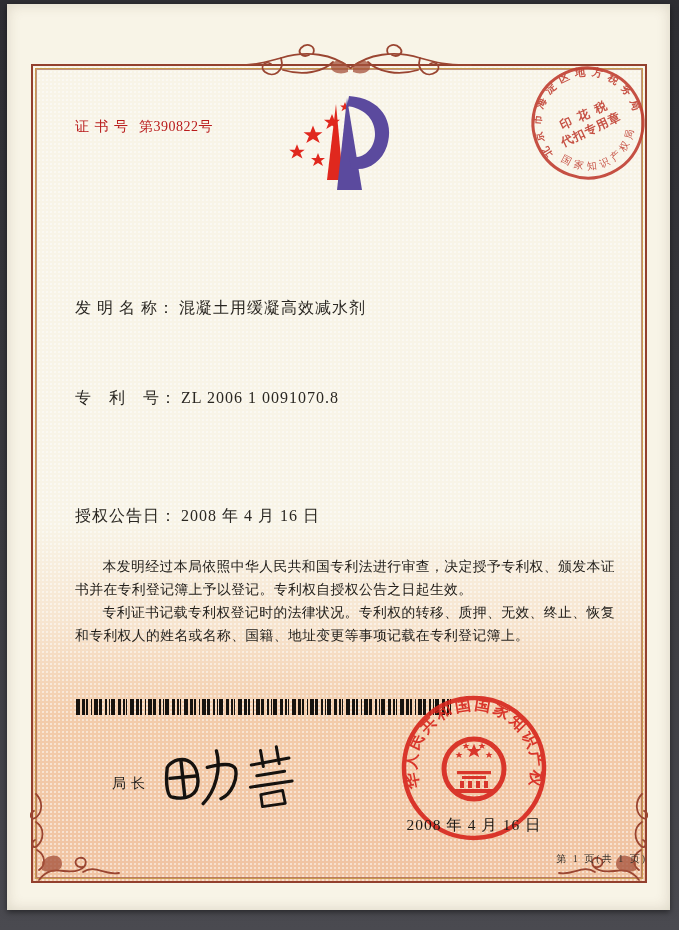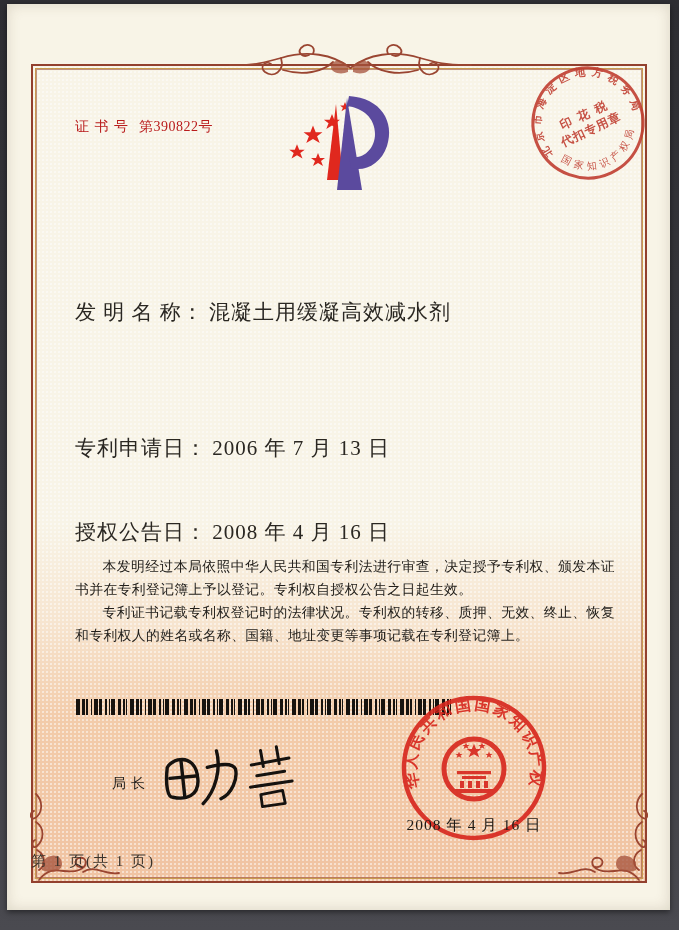--- a/index.html
+++ b/index.html
@@ -29,43 +29,43 @@
   .cert-no { position:absolute; left:68px; top:94px; font-size:14px; color:#b91c1c; letter-spacing:1px;margin-top:20px; }
   .cert-no .num { margin-left:10px; letter-spacing:.5px; }
 
   .logo { position:absolute; left:276px; top:84px; width:116px; height:118px; }
 
   .stamp-tax { position:absolute; left:511px; top:46px; width:140px; height:146px; opacity:.88; }
 
   .title { position:absolute; left:24px; top:201px; width:616px; text-align:center;
            font-size:37px; font-weight:700; color:#322e29; letter-spacing:17px; text-indent:17px; }
 
-  .field-row { position:absolute; left:68px; font-size:21px; color:#2a2722; white-space:nowrap; }
+  .field-row { position:absolute; left:68px; font-size:16px; color:#2a2722; white-space:nowrap; }
   .field-row .lbl { display:inline-block; min-width:98px; letter-spacing:1px; }
   .field-row .val { letter-spacing:1px; }
 
   .body-text { position:absolute; left:68px; top:551px; width:540px;
                font-size:13.8px; line-height:23px; color:#23201c; text-align:justify; }
   .body-text p { text-indent:2em; letter-spacing:.4px; }
 
   .barcode { position:absolute; left:69px; top:695px; width:404px; height:16px;
              display:flex; align-items:stretch; overflow:hidden; }
   .barcode div { background:#17130f; flex:none; }
 
   .director { position:absolute; left:105px; top:771px; font-size:14px; color:#23201c; letter-spacing:5px; }
   .signature { position:absolute; left:151px; top:736px; width:152px; height:80px; }
   .signature svg path { stroke:#15120f; fill:none; stroke-linecap:round; stroke-linejoin:round; }
   .sr-only { position:absolute; width:1px; height:1px; overflow:hidden; clip:rect(0 0 0 0); }
 
   .seal { position:absolute; left:392px; top:689px; width:150px; height:150px; opacity:.9; }
   .seal-date { position:absolute; left:392px; top:811px; width:150px; text-align:center;
                font-size:15.5px; color:#1d1a16; letter-spacing:1px; z-index:5; }
 
-  .footer { position:absolute; left:24px; top:848px; width:616px; text-align:left;
-            font-size:15px; color:#3a332c; letter-spacing:2px; }
+  .footer { position:absolute; left:24px; top:848px; width:616px; text-align:right;
+            font-size:10px; color:#3a332c; letter-spacing:2px; }
 </style>
 </head>
 <body>
 
 <div class="scan">
   <div class="page">
 
     <div class="pink-zone"></div>
     <div class="frame-outer">
       <div class="frame-inner"></div>
@@ -150,25 +150,25 @@
           <text x="70" y="84" text-anchor="middle" font-size="12" font-weight="bold" letter-spacing="1">代扣专用章</text>
         </g>
       </svg>
     </div>
 
 
     <div class="field-row" style="top:294px">
       <span class="lbl">发 明 名 称：</span>
       <span class="val">混凝土用缓凝高效减水剂</span>
     </div>
-    <div class="field-row" style="top:430px">
-      <span class="lbl">专利申请日：</span>
-      <span class="val">2006 年 7 月 13 日</span>
-    </div>
-    <div class="field-row" style="top:514px">
+    <div class="field-row" style="top:384px">
+      <span class="lbl">专　利　号：</span>
+      <span class="val">ZL 2006 1 0091070.8</span>
+    </div>
+    <div class="field-row" style="top:502px">
       <span class="lbl">授权公告日：</span>
       <span class="val">2008 年 4 月 16 日</span>
     </div>
 
     <div class="body-text">
       <p>本发明经过本局依照中华人民共和国专利法进行审查，决定授予专利权、颁发本证书并在专利登记簿上予以登记。专利权自授权公告之日起生效。</p>
       <p>专利证书记载专利权登记时的法律状况。专利权的转移、质押、无效、终止、恢复和专利权人的姓名或名称、国籍、地址变更等事项记载在专利登记簿上。</p>
     </div>
 
     <div class="barcode">

